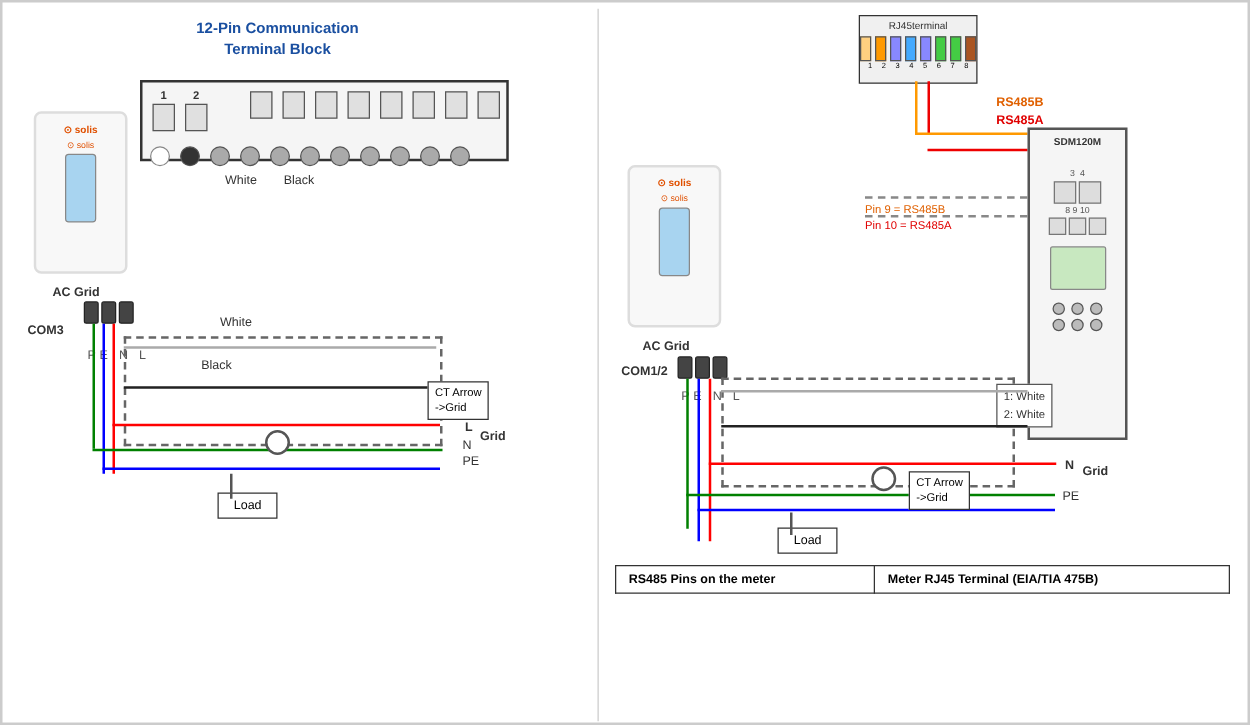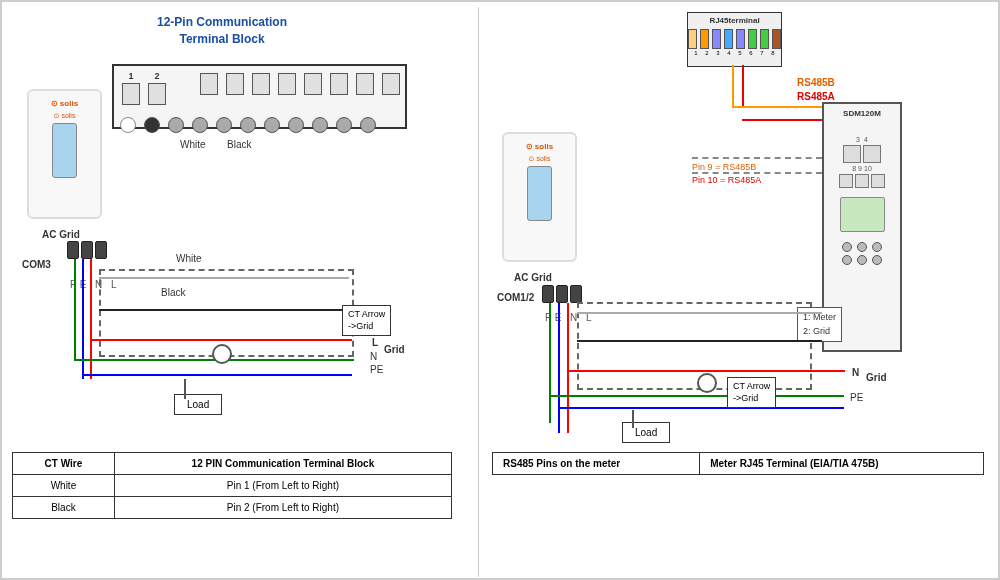--- a/index.html
+++ b/index.html
@@ -249,21 +249,21 @@
       border: 1.5px solid #333;
       background: #f0f0f0;
       display: flex;
       flex-direction: column;
       align-items: center;
       padding-top: 3px;
     }
 
     .rj45-label {
       font-size: 8px;
-      font-weight: bold;
+      font-weight: normal;
       color: #333;
     }
 
     .rj45-pins {
       display: flex;
       gap: 3px;
       margin-top: 4px;
     }
 
     .rj45-pin {
@@ -716,22 +716,22 @@
       <div style="width:12px;height:18px;background:#444;border:1px solid #222;border-radius:2px;"></div>
       <div style="width:12px;height:18px;background:#444;border:1px solid #222;border-radius:2px;"></div>
       <div style="width:12px;height:18px;background:#444;border:1px solid #222;border-radius:2px;"></div>
     </div>
 
     <div class="pe-n-l-label-right">PE N L</div>
 
     <div class="ct-box-right"></div>
 
     <div class="white-black-labels-right">
-      <div>1: Meter</div>
-      <div>2: Grid</div>
+      <div>1: White</div>
+      <div>2: White</div>
     </div>
 
     <div style="position:absolute;top:305px;left:85px;width:245px;height:2px;background:#aaa;"></div>
     <div style="position:absolute;top:333px;left:85px;width:245px;height:2px;background:#222;"></div>
 
     <div style="position:absolute;top:296px;left:57px;width:2px;height:120px;background:green;"></div>
     <div style="position:absolute;top:296px;left:66px;width:2px;height:130px;background:blue;"></div>
     <div style="position:absolute;top:296px;left:75px;width:2px;height:130px;background:red;"></div>
 
     <div style="position:absolute;top:388px;left:57px;width:295px;height:2px;background:green;"></div>
@@ -750,38 +750,20 @@
     <div style="position:absolute;top:365px;left:374px;font-size:10px;font-weight:bold;color:#333;">Grid</div>
 
     <div class="load-box-right">
       <span>Load</span>
     </div>
 
     <div style="position:absolute;top:403px;left:140px;width:2px;height:18px;background:#555;"></div>
 
   </div>
 
-  <table class="table-left">
-    <thead>
-      <tr>
-        <th>CT Wire</th>
-        <th>12 PIN Communication Terminal Block</th>
-      </tr>
-    </thead>
-    <tbody>
-      <tr>
-        <td>White</td>
-        <td>Pin 1 (From Left to Right)</td>
-      </tr>
-      <tr>
-        <td>Black</td>
-        <td>Pin 2 (From Left to Right)</td>
-      </tr>
-    </tbody>
-  </table>
 
   <table class="table-right">
     <thead>
       <tr>
         <th>RS485 Pins on the meter</th>
         <th>Meter RJ45 Terminal (EIA/TIA 475B)</th>
       </tr>
     </thead>
     <tbody>
     </tbody>

